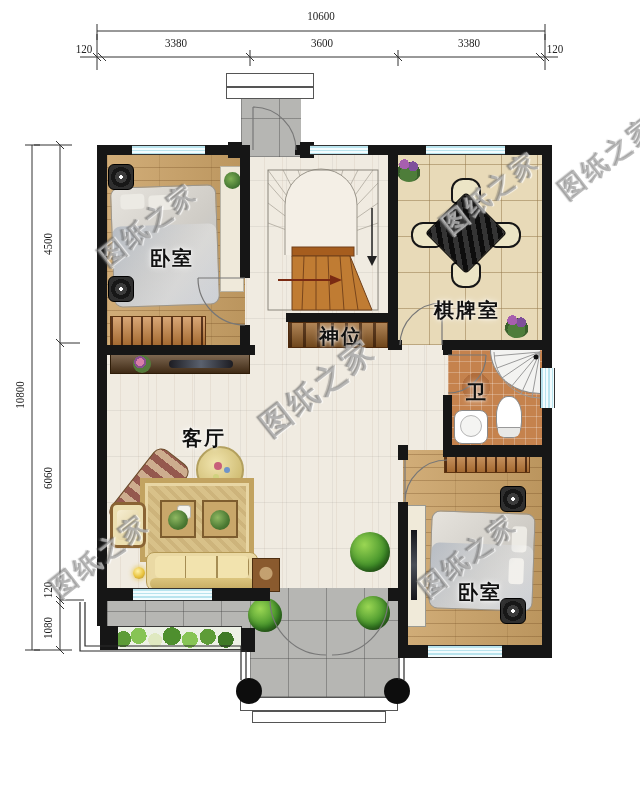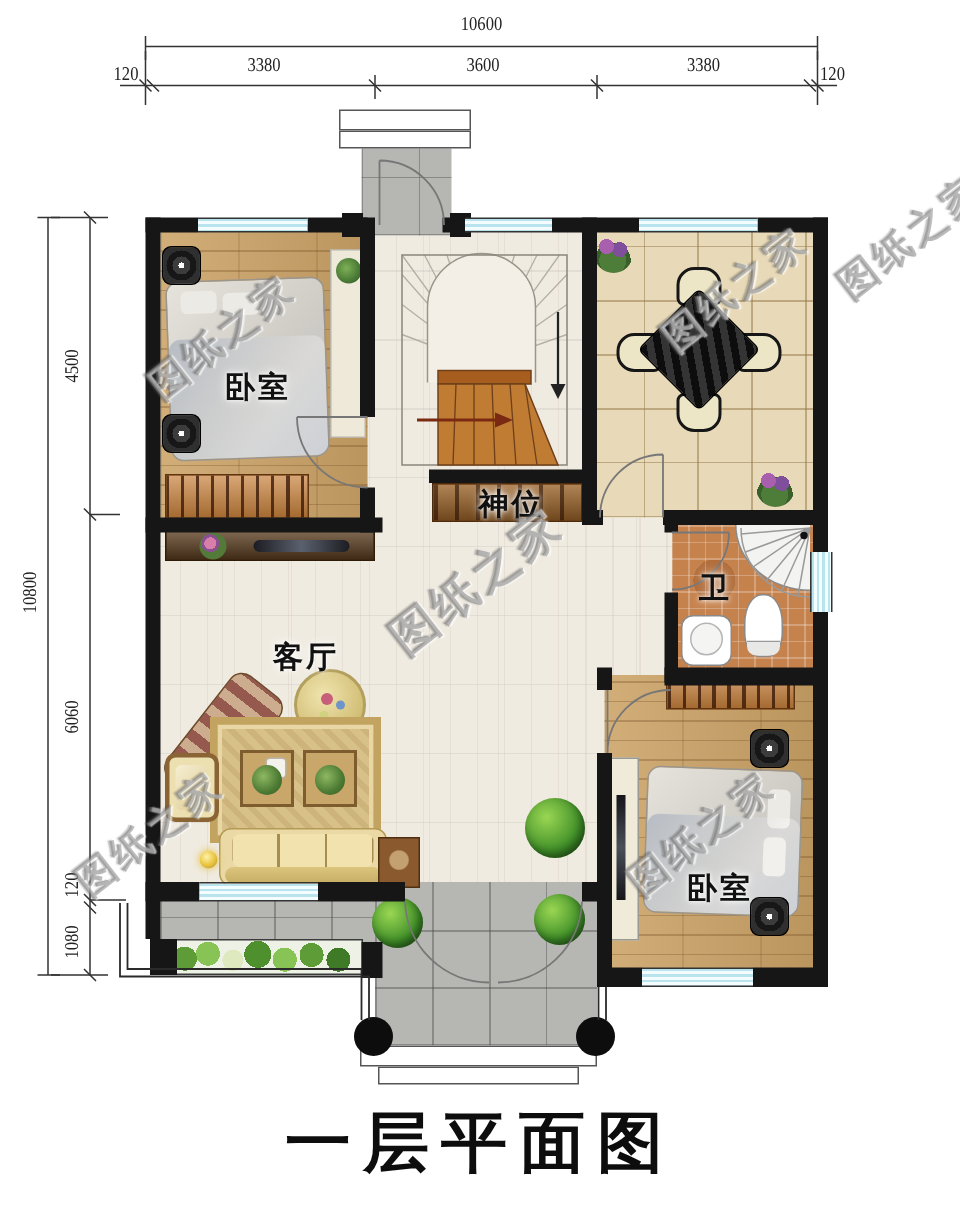--- a/index.html
+++ b/index.html
@@ -289,20 +289,21 @@
     </g>
     <circle cx="536" cy="357" r="2.5" fill="#111"></circle>
 
     <g stroke="#2a2a2a" stroke-width="1.2" fill="none">
       <path d="M80 602 V651 H246 V680 M85 602 V646 H241 V680"></path>
       <path d="M399 658 V680 M404 658 V680"></path>
     </g>
   </svg>
 
   <div class="lbl" style="left:172px;top:258px;">卧室</div>
+  <div class="lbl" style="left:467px;top:310px;">棋牌室</div>
   <div class="lbl lbl-sm" style="left:341px;top:336px;">神位</div>
   <div class="lbl lbl-sm" style="left:477px;top:392px;">卫</div>
   <div class="lbl" style="left:204px;top:438px;">客厅</div>
   <div class="lbl" style="left:480px;top:592px;">卧室</div>
 
   <div class="dim" style="left:321px;top:16px;">10600</div>
   <div class="dim" style="left:84px;top:49px;">120</div>
   <div class="dim" style="left:176px;top:43px;">3380</div>
   <div class="dim" style="left:322px;top:43px;">3600</div>
   <div class="dim" style="left:469px;top:43px;">3380</div>
@@ -313,14 +314,13 @@
   <div class="dim rot" style="left:48px;top:590px;">120</div>
   <div class="dim rot" style="left:48px;top:628px;">1080</div>
 
   <div class="wm" style="left:148px;top:225px;">图纸之家</div>
   <div class="wm" style="left:490px;top:193px;">图纸之家</div>
   <div class="wm wm-big" style="left:318px;top:388px;">图纸之家</div>
   <div class="wm" style="left:100px;top:556px;">图纸之家</div>
   <div class="wm" style="left:468px;top:556px;">图纸之家</div>
   <div class="wm" style="left:608px;top:158px;">图纸之家</div>
 
-  <div class="title" style="left:320px;top:762px;">一层平面图</div>
 </div>
 
 </body></html>

